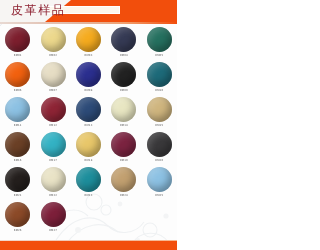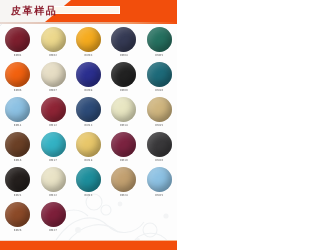--- a/index.html
+++ b/index.html
@@ -18,21 +18,21 @@
 
   
   #header{position:absolute;left:0;top:0;width:177px;height:22px;
           background:#f7f5f3;overflow:hidden;}
   #header-banner{position:absolute;right:0;top:0;width:132px;height:22px;
           background:#f24e0c;
           clip-path:polygon(26px 0,132px 0,132px 22px,0 22px);}
   #header-box{position:absolute;left:48px;top:5.5px;width:72px;height:8px;
           background:#fdf7ec;border:1px solid #ffffff;box-sizing:border-box;}
   #header-title{position:absolute;left:11px;top:6px;
-          font-size:10px;letter-spacing:1.6px;font-weight:bold;
+          font-size:12px;letter-spacing:1.6px;font-weight:normal;
           color:#8d2030;white-space:nowrap;line-height:9px;
           font-family:"DejaVu Sans",sans-serif;}
   #header-rule{position:absolute;left:0;top:22px;width:177px;height:1.5px;
           background:linear-gradient(90deg,#e8d9d2 0%,#e0b5a2 45%,#f0a070 70%,#f24e0c 100%);}
 
   
   #grid{position:absolute;left:0;top:27px;width:177px;}
   .row{display:flex;height:35px;}
   .cell{width:35.4px;display:flex;flex-direction:column;
         align-items:center;justify-content:flex-start;}

